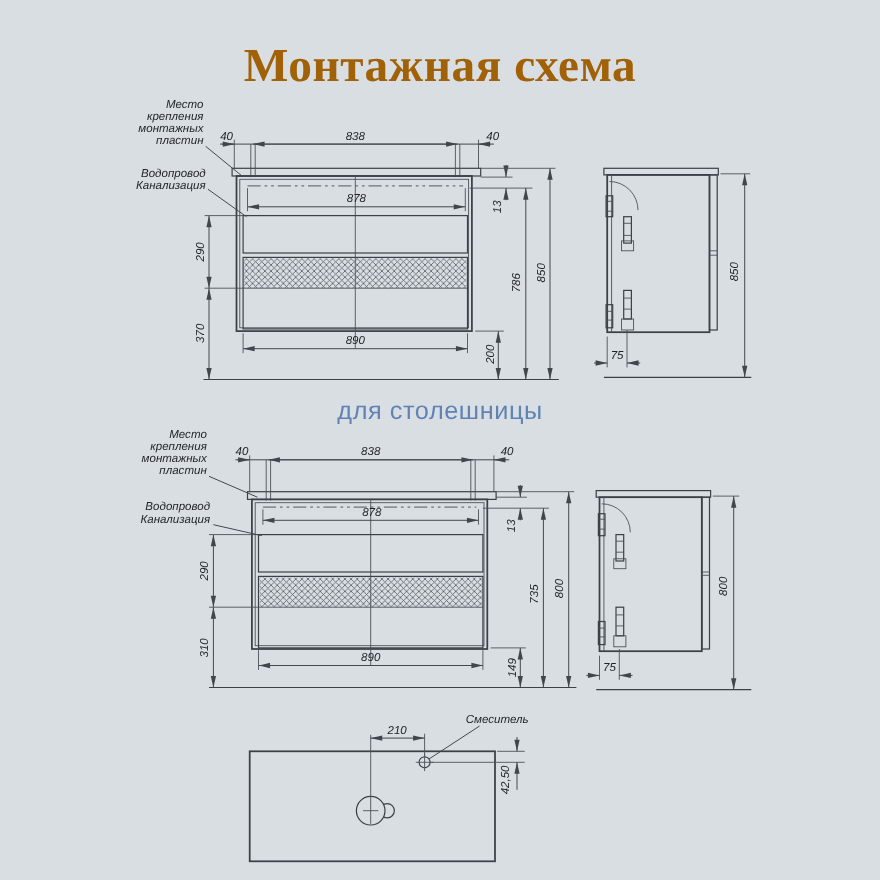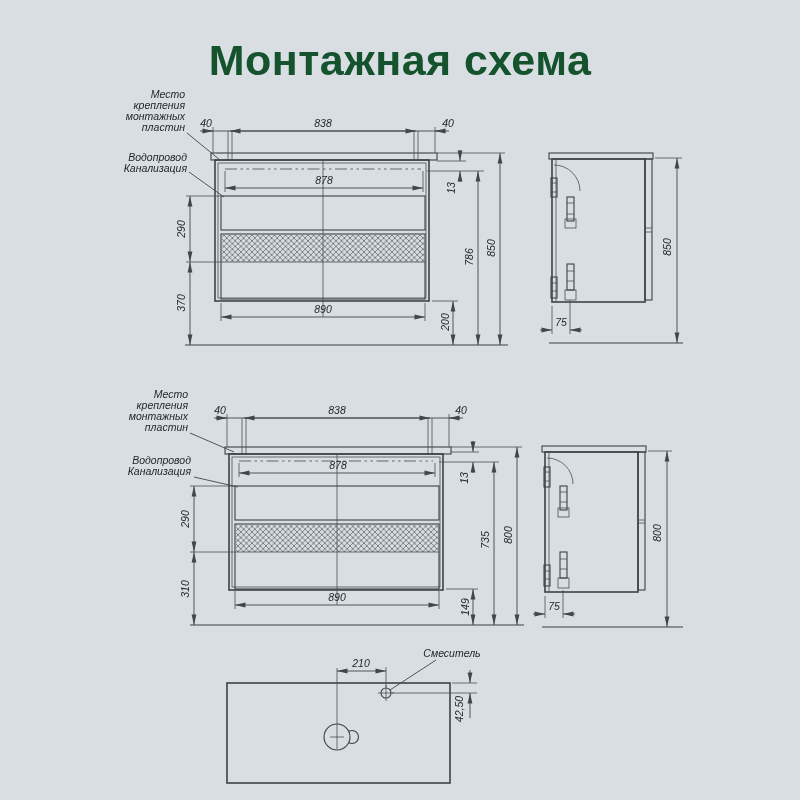--- a/index.html
+++ b/index.html
@@ -1,36 +1,37 @@
 <!DOCTYPE html>
 <html><head>
 <meta charset="utf-8">
 <style>
   html,body{margin:0;padding:0;}
   .page{position:relative;width:800px;height:800px;background:#d9dee3;overflow:hidden;
         font-family:"Liberation Sans",sans-serif;}
   .title{position:absolute;top:36px;left:0;width:800px;text-align:center;
-         font-size:43px;font-weight:bold;letter-spacing:.5px;color:#14532d;}
+         font-size:43px;font-weight:bold;letter-spacing:.5px;color:#a16207;font-family:Liberation Serif, serif;}
   .subtitle{position:absolute;top:360px;left:0;width:800px;text-align:center;
             font-size:23px;font-weight:400;letter-spacing:.5px;color:#5e83b4;}
   svg{position:absolute;left:0;top:0;}
   .ol{fill:none;stroke:#3c4147;stroke-width:1.6;}
   .ml{fill:none;stroke:#3c4147;stroke-width:1.1;}
   .tl{fill:none;stroke:#4a4f56;stroke-width:0.8;}
   .dl{fill:none;stroke:#41464d;stroke-width:0.9;}
   .cl{fill:none;stroke:#41464d;stroke-width:0.8;stroke-dasharray:12 3.5 2.5 3.5 2.5 3.5;}
   .t{font:italic 10.5px "Liberation Sans",sans-serif;fill:#1f2226;}
   .fillbg{fill:#d9dee3;}
 </style>
 </head>
 <body>
 
 <div class="page">
 
   <div class="title">Монтажная схема</div>
+  <div class="subtitle">для столешницы</div>
 
   <svg width="800" height="800" viewBox="0 0 800 800">
     <defs>
       <marker id="ar" viewBox="-11 -4 11 8" refX="0" refY="0" markerWidth="11" markerHeight="8" orient="auto-start-reverse" markerUnits="userSpaceOnUse">
         <path d="M0,0 L-10.5,-2.4 L-10.5,2.4 Z" fill="#41464d"></path>
       </marker>
       <pattern id="net" width="5.6" height="5.6" patternUnits="userSpaceOnUse">
         <path d="M0,5.6 L5.6,0 M0,0 L5.6,5.6" stroke="#53585f" stroke-width="0.7" fill="none"></path>
       </pattern>
     </defs>

